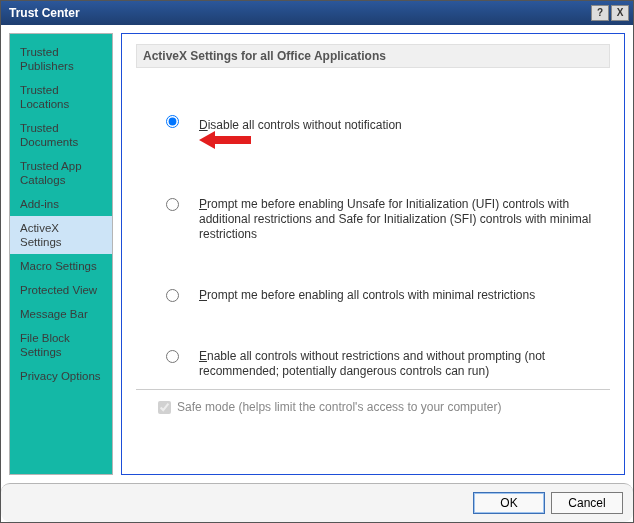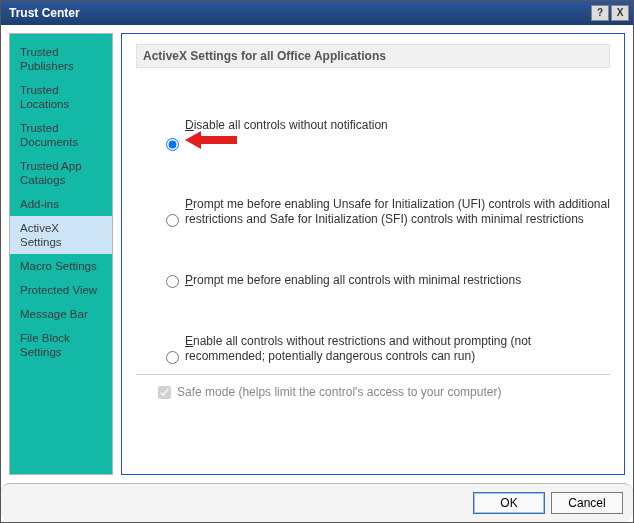--- a/index.html
+++ b/index.html
@@ -81,23 +81,23 @@
     padding: 4px 6px;
     border: 1px solid #e0e0e0;
     margin-bottom: 12px;
     font-size: 12px;
   }
   .options {
     padding-left: 30px;
   }
   .option-row {
     display: flex;
-    align-items: flex-end;
+    align-items: flex-start;
     margin-bottom: 8px;
-    gap: 6px;
+    gap: 20px;
     margin-top: 46px;
   }
   .option-row input[type="radio"] {
     margin: 1px 0 0 0;
     flex-shrink: 0;
   }
   .option-label {
     flex: 1;
     line-height: 15px;
     color: #333;
@@ -165,20 +165,21 @@
       <div class="sidebar-item">Trusted Publishers</div>
       <div class="sidebar-item">Trusted Locations</div>
       <div class="sidebar-item">Trusted Documents</div>
       <div class="sidebar-item">Trusted App Catalogs</div>
       <div class="sidebar-item">Add-ins</div>
       <div class="sidebar-item selected">ActiveX Settings</div>
       <div class="sidebar-item">Macro Settings</div>
       <div class="sidebar-item">Protected View</div>
       <div class="sidebar-item">Message Bar</div>
       <div class="sidebar-item">File Block Settings</div>
+      <div class="sidebar-item">Privacy Options</div>
     </div>
 
     <div class="content">
       <div class="section-header">ActiveX Settings for all Office Applications</div>
 
       <div class="options">
 
         <div class="option-row">
           <input type="radio" name="activex" checked="" style="">
           <span class="option-label">

